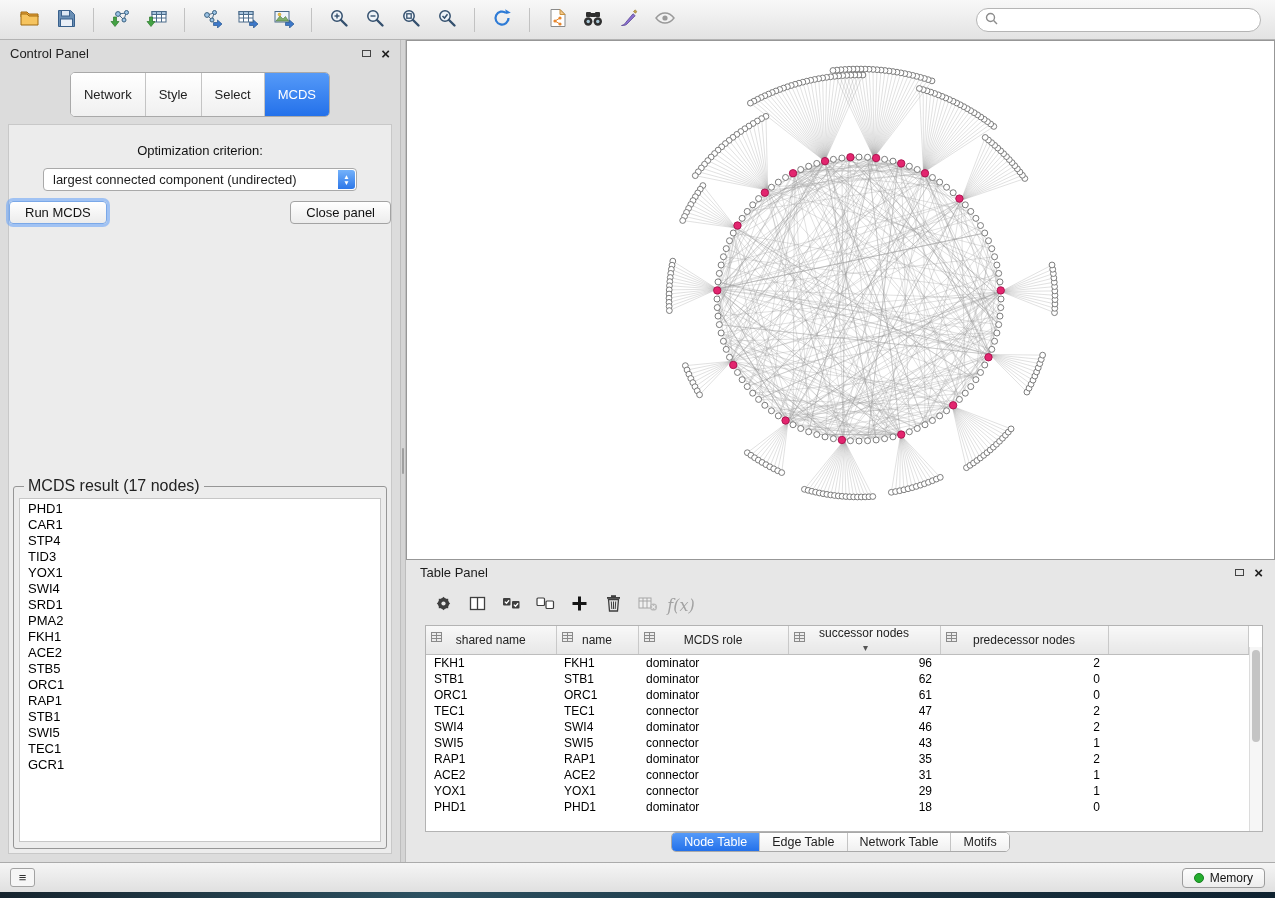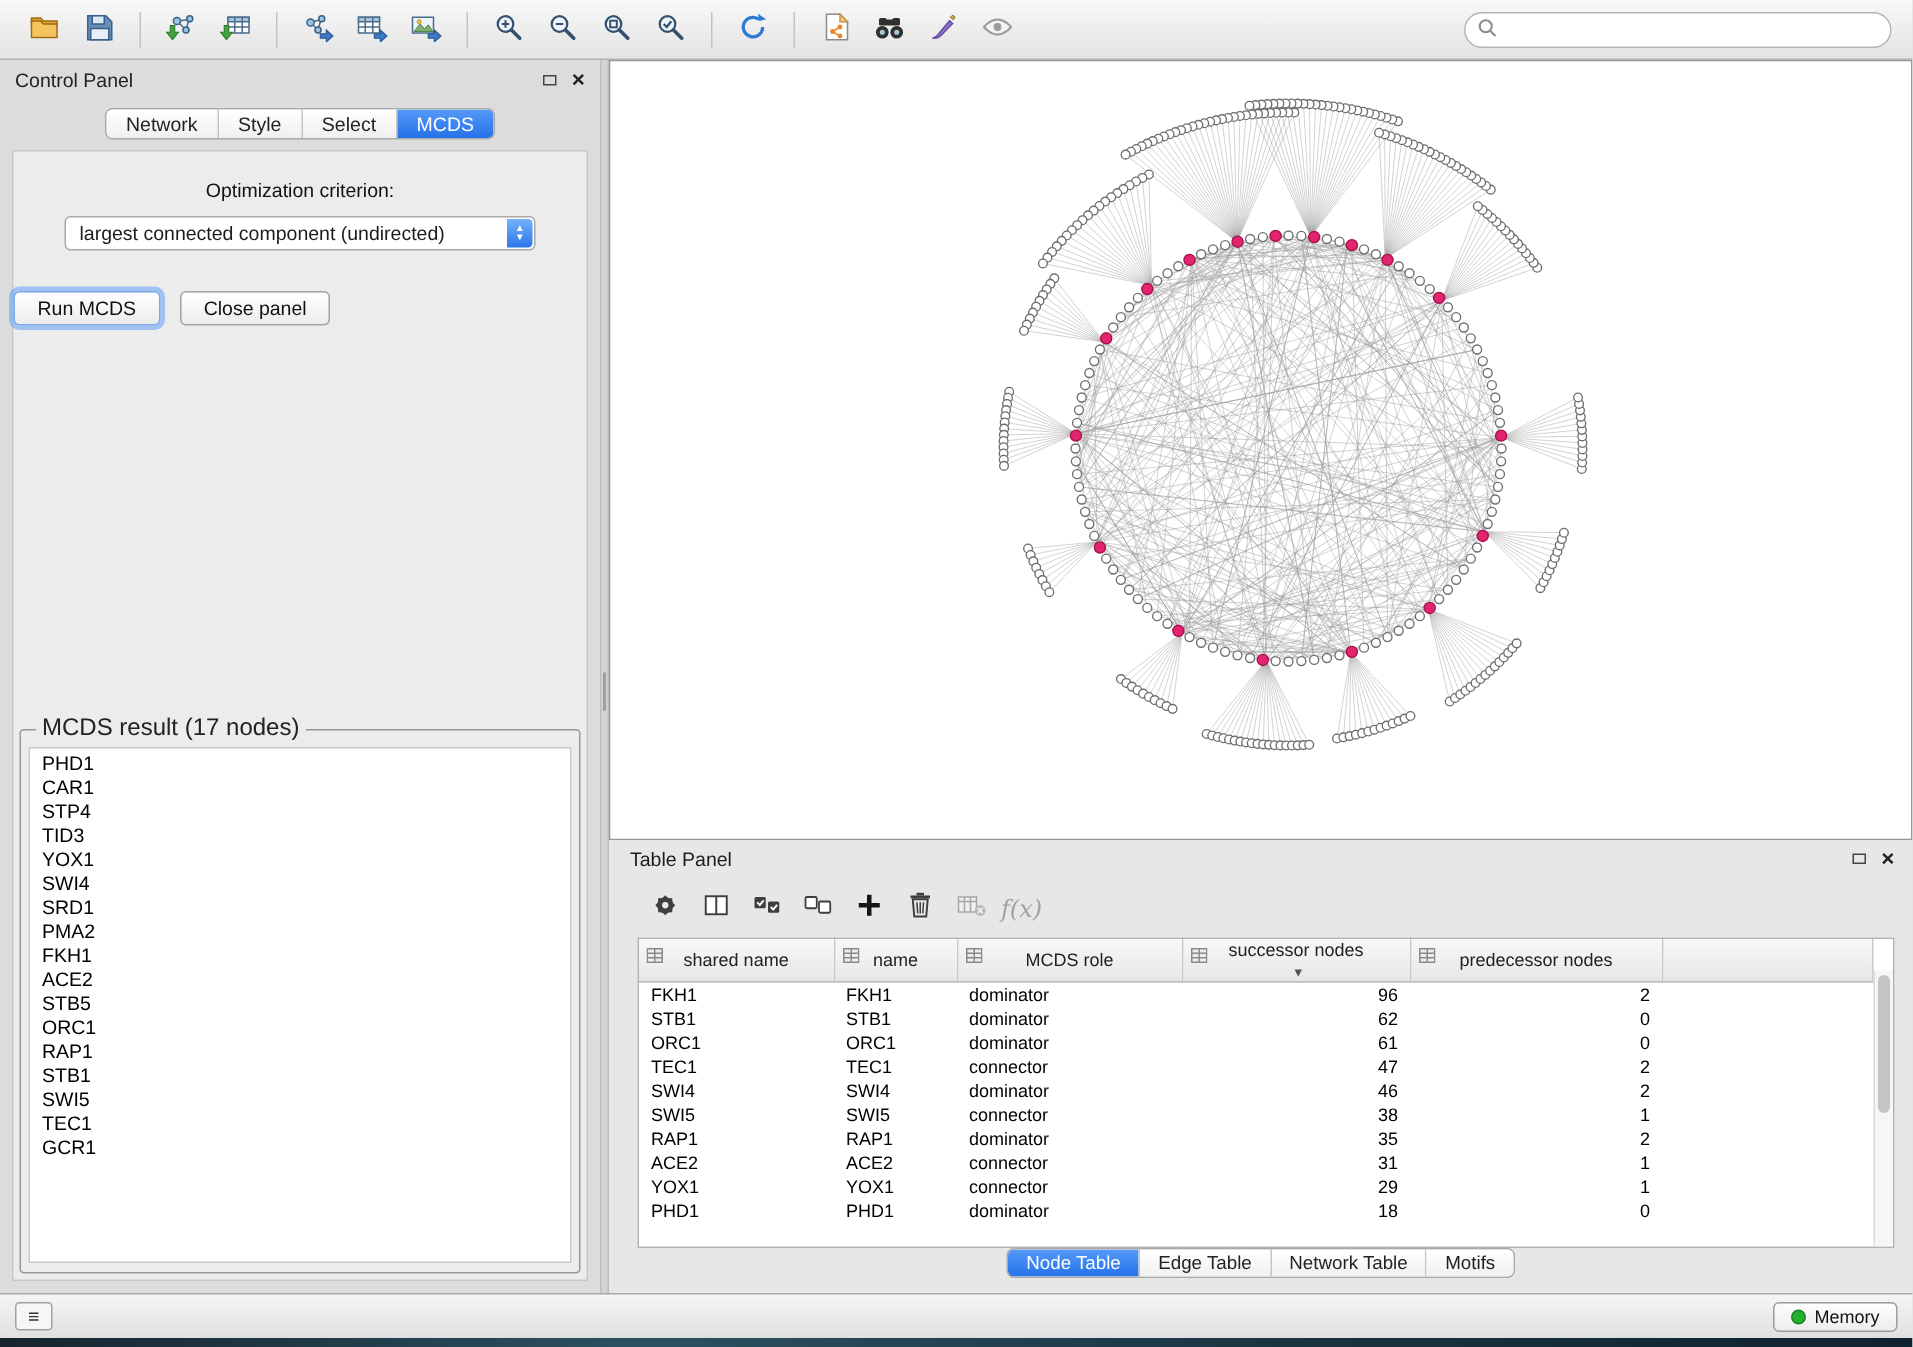--- a/index.html
+++ b/index.html
@@ -24,34 +24,34 @@
   .main { flex:1; display:flex; min-height:0; }
 
   
   .control-panel { width:400px; flex:0 0 400px; background:#dcdcdc; display:flex; flex-direction:column; min-height:0; }
   .cp-header { height:26px; display:flex; align-items:center; padding:0 10px; }
   .cp-header .t { flex:1; font-size:13px; color:#222; }
   .win-float { width:9px; height:7px; border:1.5px solid #444; display:inline-block; margin-right:10px; }
   .win-close { font-size:15px; font-weight:700; color:#222; line-height:1; }
   .cp-tabs { display:flex; justify-content:center; padding:6px 0 7px; }
   .seg { display:flex; border:1px solid #a9a9a9; border-radius:5px; overflow:hidden; background:#fff; }
-  .seg-btn { padding:2px 13px; font-size:13px; color:#222; background:linear-gradient(#fff,#f0f0f0);
+  .seg-btn { padding:14px 13px; font-size:13px; color:#222; background:linear-gradient(#fff,#f0f0f0);
              border:none; border-right:1px solid #c4c4c4; cursor:default; font-family:"Liberation Sans",sans-serif;}
   .seg-btn:last-child { border-right:none; }
   .seg-btn.active { background:linear-gradient(#559af8,#2471ea); color:#fff; }
   .cp-inset { flex:1; margin:0 8px 8px; background:#ececec; border:1px solid #c8c8c8;
               display:flex; flex-direction:column; min-height:0; }
   .opt-label { text-align:center; margin-top:18px; font-size:13px; color:#111; }
   .combo { width:314px; height:23px; margin:10px auto 0; background:#fff; border:1px solid #a9a9a9;
            border-radius:4px; position:relative; display:flex; align-items:center; padding-left:9px; font-size:13px; }
   .combo-stepper { position:absolute; right:1px; top:1px; bottom:1px; width:17px;
                    background:linear-gradient(#74b2fb,#2d77e8); border-radius:0 3px 3px 0;
                    display:flex; flex-direction:column; align-items:center; justify-content:center;
                    color:#fff; font-size:6.5px; line-height:5.5px; }
-  .btn-row { display:flex; justify-content:flex-start; gap:13px; margin-top:27px; }
+  .btn-row { display:flex; justify-content:space-between; gap:13px; margin-top:10px; }
   .push-btn { height:23px; padding:0 15px; font-size:13px; color:#111; background:linear-gradient(#fff,#ececec);
               border:1px solid #a3a3a3; border-radius:4px; cursor:default; font-family:"Liberation Sans",sans-serif; }
   .push-btn.focus-ring { box-shadow:0 0 0 3px rgba(98,160,250,.55); border-color:#7aa8e8; }
   .cp-spacer { flex:1; }
   .result-fieldset { height:372px; margin:0 4px 4px; border:1px solid #969696; border-radius:3px; padding:3px 5px 6px; }
   .result-fieldset legend { font-size:16px; color:#222; padding:0 4px; margin-left:5px; }
   .result-list { background:#fff; border:1px solid #c6c6c6; height:344px; overflow:hidden; padding-top:2px; }
   .result-item { font-size:13px; line-height:16px; padding-left:8px; color:#000; }
 
   
@@ -1394,21 +1394,21 @@
                   <td>SWI4</td>
                   <td>dominator</td>
                   <td class="num">46</td>
                   <td class="num">2</td>
                   <td></td>
                 </tr>
                 <tr>
                   <td>SWI5</td>
                   <td>SWI5</td>
                   <td>connector</td>
-                  <td class="num">38</td>
+                  <td class="num">43</td>
                   <td class="num">1</td>
                   <td></td>
                 </tr>
                 <tr>
                   <td>RAP1</td>
                   <td>RAP1</td>
                   <td>dominator</td>
                   <td class="num">35</td>
                   <td class="num">2</td>
                   <td></td>

